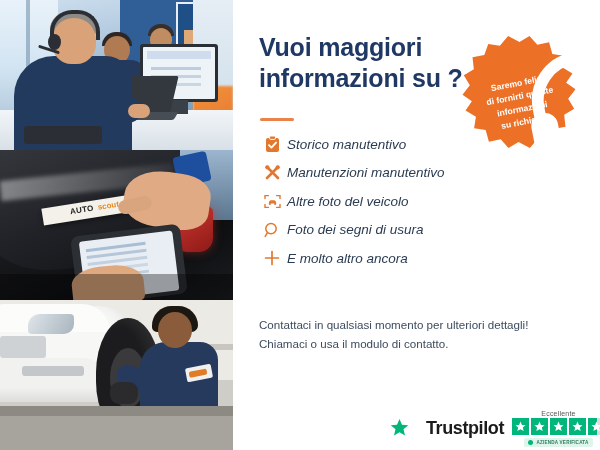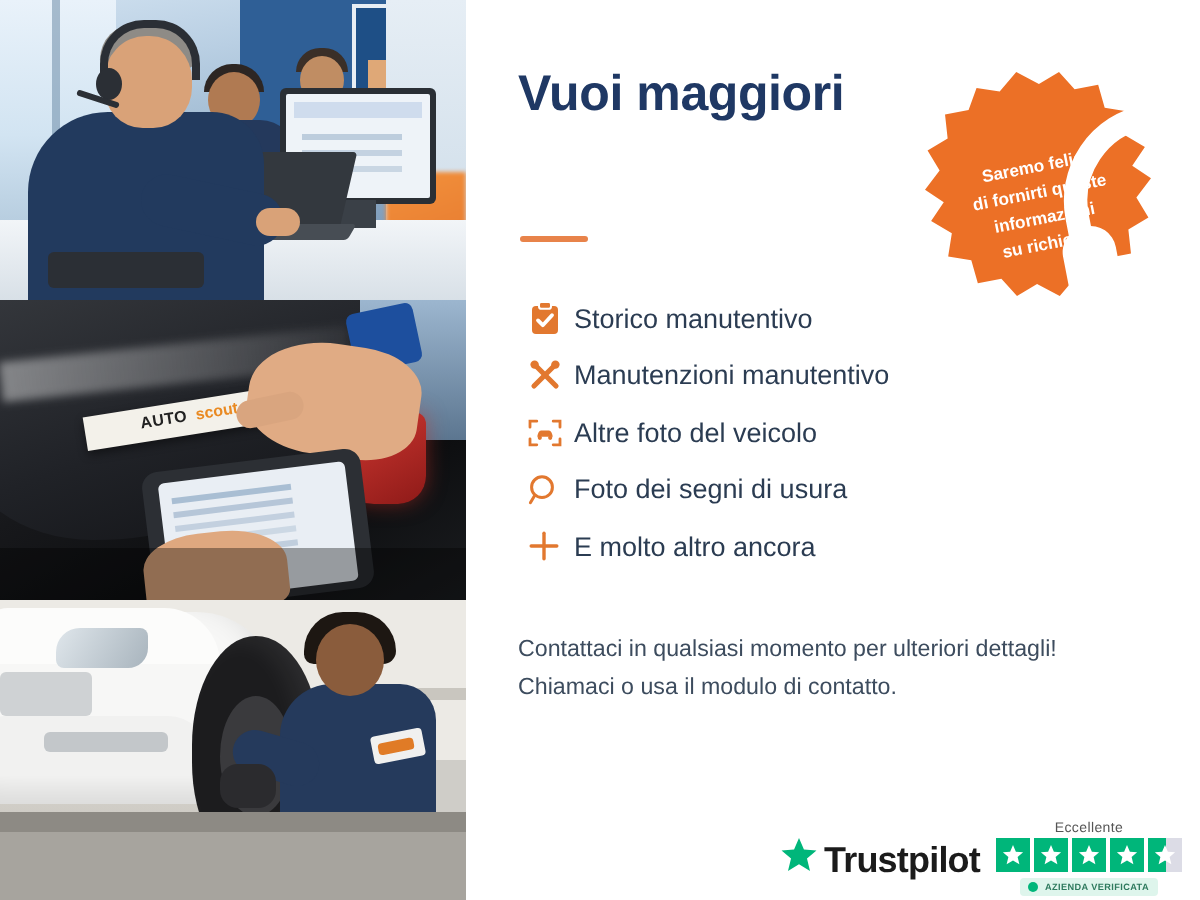--- a/index.html
+++ b/index.html
@@ -121,32 +121,32 @@
   
   .badge{position:absolute;left:227px;top:33px;width:118px;height:118px;transform:rotate(-11deg);}
   .badge svg{position:absolute;left:0;top:0;width:118px;height:118px;}
   .badge .btxt{position:absolute;left:0;top:0;width:118px;height:118px;
     display:flex;flex-direction:column;align-items:center;justify-content:center;
     color:#fff;font-size:8.6px;font-weight:700;line-height:1.5;text-align:center;padding-top:22px;box-sizing:border-box;}
   .badge .btxt span{display:block;white-space:nowrap;}
   .badge .headset{position:absolute;left:50%;top:20px;transform:translateX(-50%);}
 
   
-  .flist{position:absolute;left:24px;top:145px;width:300px;}
+  .flist{position:absolute;left:24px;top:130px;width:300px;font-style:italic;}
   .frow{display:flex;align-items:center;height:28.5px;}
   .frow .ico{width:30px;flex:0 0 30px;display:flex;align-items:center;justify-content:center;color:#e2782f;}
   .frow .lbl{font-size:13.5px;color:#2b3c52;white-space:nowrap;}
 
   .phone{position:absolute;left:26px;top:293px;font-size:15px;font-weight:700;color:#1f3864;white-space:nowrap;}
   .sub1{position:absolute;left:26px;top:318px;font-size:11.6px;color:#3d4c5e;white-space:nowrap;text-align:right;}
   .sub2{position:absolute;left:26px;top:337px;font-size:11.6px;color:#3d4c5e;white-space:nowrap;}
 
   
   .tp{position:absolute;left:157px;top:370px;display:flex;align-items:flex-end;gap:8px;}
-  .tpbrand{display:flex;align-items:center;gap:3px;padding-bottom:6px;margin-top:48px;}
+  .tpbrand{display:flex;align-items:flex-start;gap:17px;padding-bottom:6px;margin-top:48px;}
   .tpbrand .tpname{font-size:18px;font-weight:700;color:#1b1b1b;letter-spacing:-.4px;}
   .tprate{display:flex;flex-direction:column;align-items:center;}
   .tprate .exc{font-size:7px;color:#555;margin-bottom:1.5px;letter-spacing:.2px;}
   .stars{display:flex;gap:2px;}
   .stars .sq{width:17px;height:17px;background:#00b67a;display:flex;align-items:center;justify-content:center;}
   .stars .sq.half{background:linear-gradient(90deg,#00b67a 52%,#dcdce6 52%);}
   .verif{margin-top:3px;background:#def5ec;border-radius:2px;padding:2px 4px;display:flex;align-items:center;gap:3px;}
   .verif .vtxt{font-size:4.6px;color:#2f7a5e;font-weight:700;letter-spacing:.2px;white-space:nowrap;}
   .verif .vdot{width:5px;height:5px;border-radius:50%;background:#00b67a;flex:0 0 5px;}
 </style>
@@ -233,20 +233,21 @@
       </div>
       <div class="liftTop"></div>
       <div class="lift"></div>
     </div>
   </div>
 
   <div class="content">
 
     <div class="headline">
       <div>Vuoi maggiori</div>
+      <div>informazioni su ?</div>
     </div>
 
     <div class="divider"></div>
 
     <div class="badge">
       <svg viewBox="0 0 118 118">
         <path fill="#ec7026" d="M59 2 L69 10 L80 6 L86 16 L98 16 L99 28 L110 32 L106 43 L115 51 L107 59
           L115 67 L106 75 L110 86 L99 90 L98 102 L86 102 L80 112 L69 108 L59 116 L49 108 L38 112 L32 102
           L20 102 L19 90 L8 86 L12 75 L3 67 L11 59 L3 51 L12 43 L8 32 L19 28 L20 16 L32 16 L38 6 L49 10 Z"></path>
       </svg>

